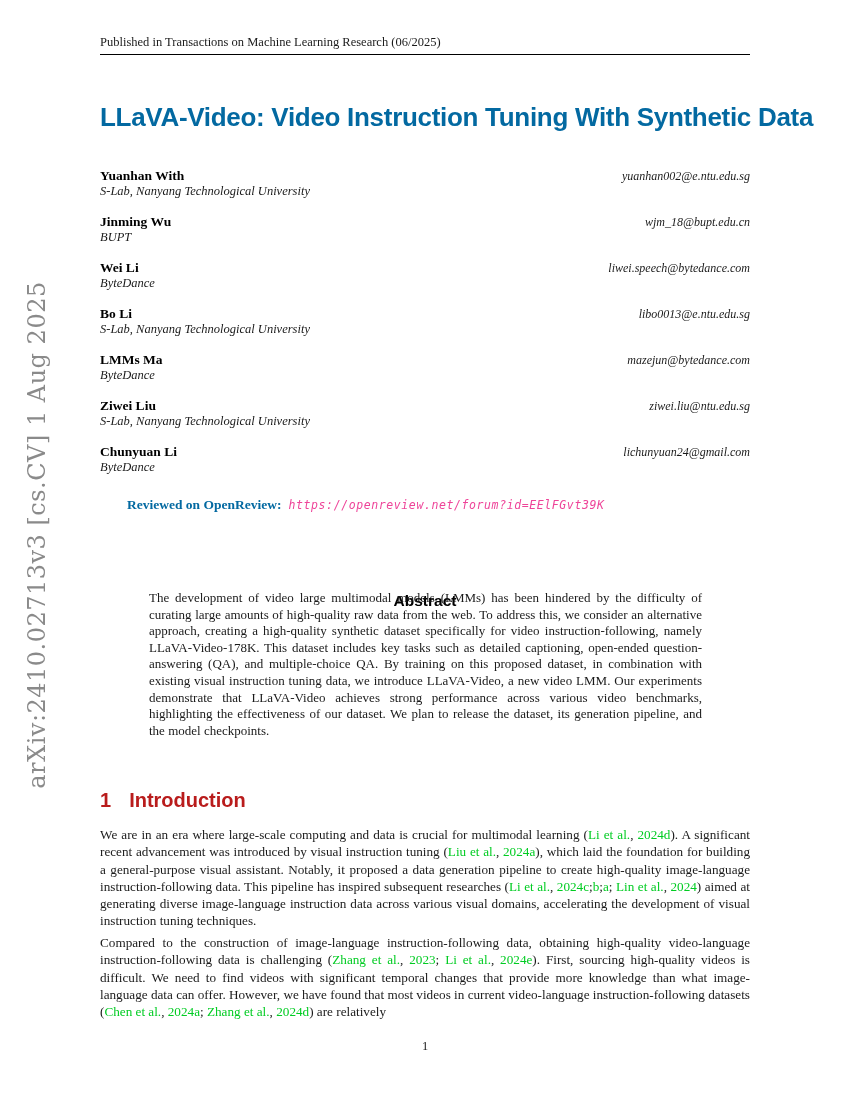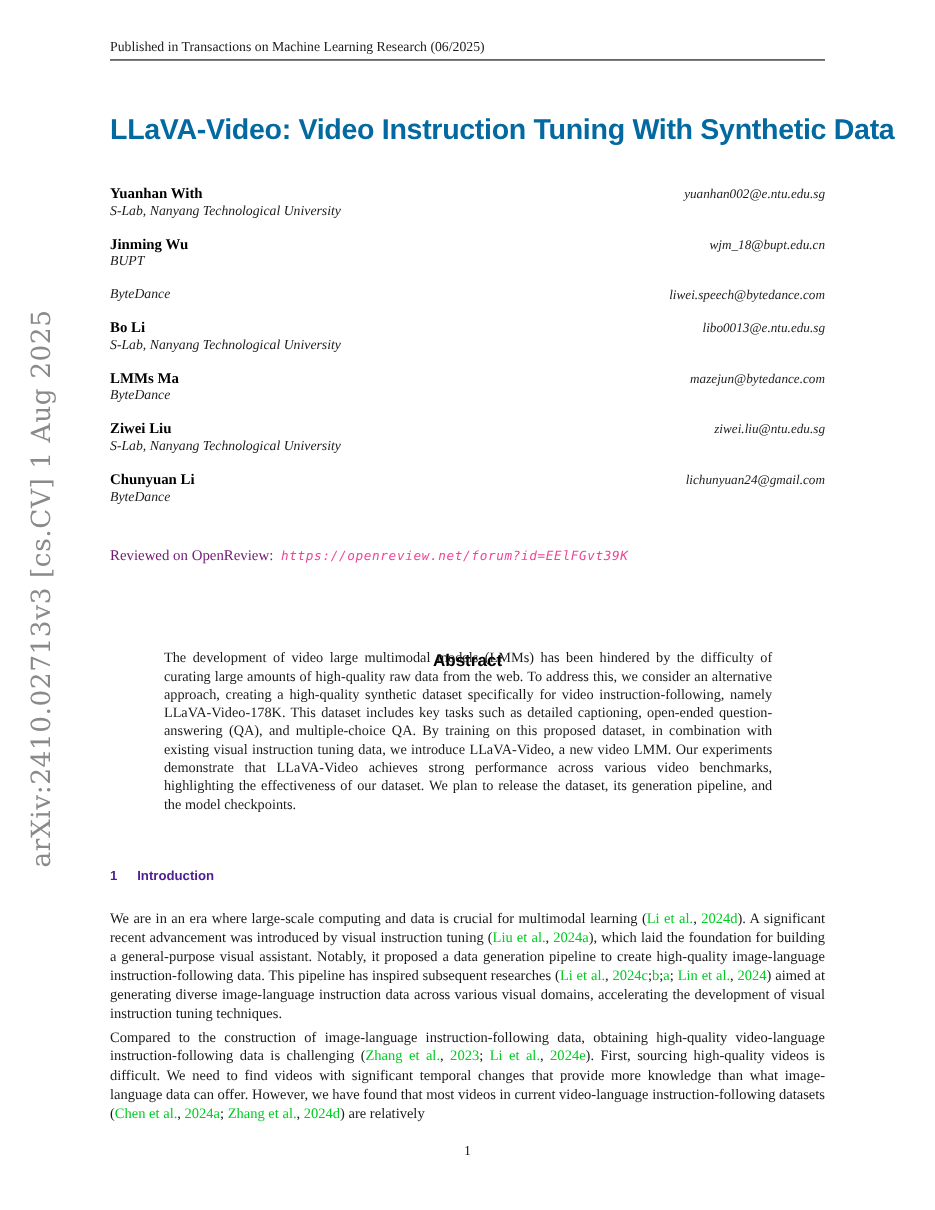--- a/index.html
+++ b/index.html
@@ -56,21 +56,21 @@
     font-style:italic;font-size:12.5px;line-height:15px;
   }
   .author-email{
     position:absolute;right:0;top:1px;
     font-style:italic;font-size:12px;
   }
   .review-line{
     position:absolute;left:100px;top:497px;width:650px;
     font-size:13.5px;
   }
-  .review-label{font-weight:normal;color:#701a75;}
+  .review-label{font-weight:bold;color:#0369a1;margin-left:27px;}
   .review-url{
     font-family:"DejaVu Sans Mono", monospace;
     font-style:italic;
     font-size:11.5px;
     color:var(--url-pink);
     text-decoration:none;
     margin-left:7px;
     letter-spacing:0.6px;
     cursor:pointer;
   }
@@ -81,21 +81,21 @@
     font-weight:bold;font-size:15.5px;color:#000;margin-top:43px;
   }
   .abstract-body{
     position:absolute;left:149px;top:590px;width:553px;
     font-size:13px;line-height:16.6px;
     text-align:justify;
   }
   .section-heading{
     position:absolute;left:100px;top:789px;
     font-family:"Liberation Sans", sans-serif;
-    font-weight:bold;font-size:12px;color:#4c1d95;
+    font-weight:bold;font-size:20px;color:#b91c1c;
   }
   .sec-title{margin-left:18px;}
   .para{
     position:absolute;left:100px;width:650px;
     font-size:13.2px;line-height:17.3px;
     text-align:justify;
   }
   #para-0{top:826px;}
   #para-1{top:934px;}
   .cite{color:var(--cite-green);cursor:pointer;}
@@ -121,20 +121,21 @@
         <div class="author-name">Yuanhan With</div>
         <div class="author-affil">S-Lab, Nanyang Technological University</div>
         <div class="author-email">yuanhan002@e.ntu.edu.sg</div>
       </div>
       <div class="author-row">
         <div class="author-name">Jinming Wu</div>
         <div class="author-affil">BUPT</div>
         <div class="author-email">wjm_18@bupt.edu.cn</div>
       </div>
       <div class="author-row">
+        <div class="author-name">Wei Li</div>
         <div class="author-affil">ByteDance</div>
         <div class="author-email">liwei.speech@bytedance.com</div>
       </div>
       <div class="author-row">
         <div class="author-name">Bo Li</div>
         <div class="author-affil">S-Lab, Nanyang Technological University</div>
         <div class="author-email">libo0013@e.ntu.edu.sg</div>
       </div>
       <div class="author-row">
         <div class="author-name">LMMs Ma</div>

